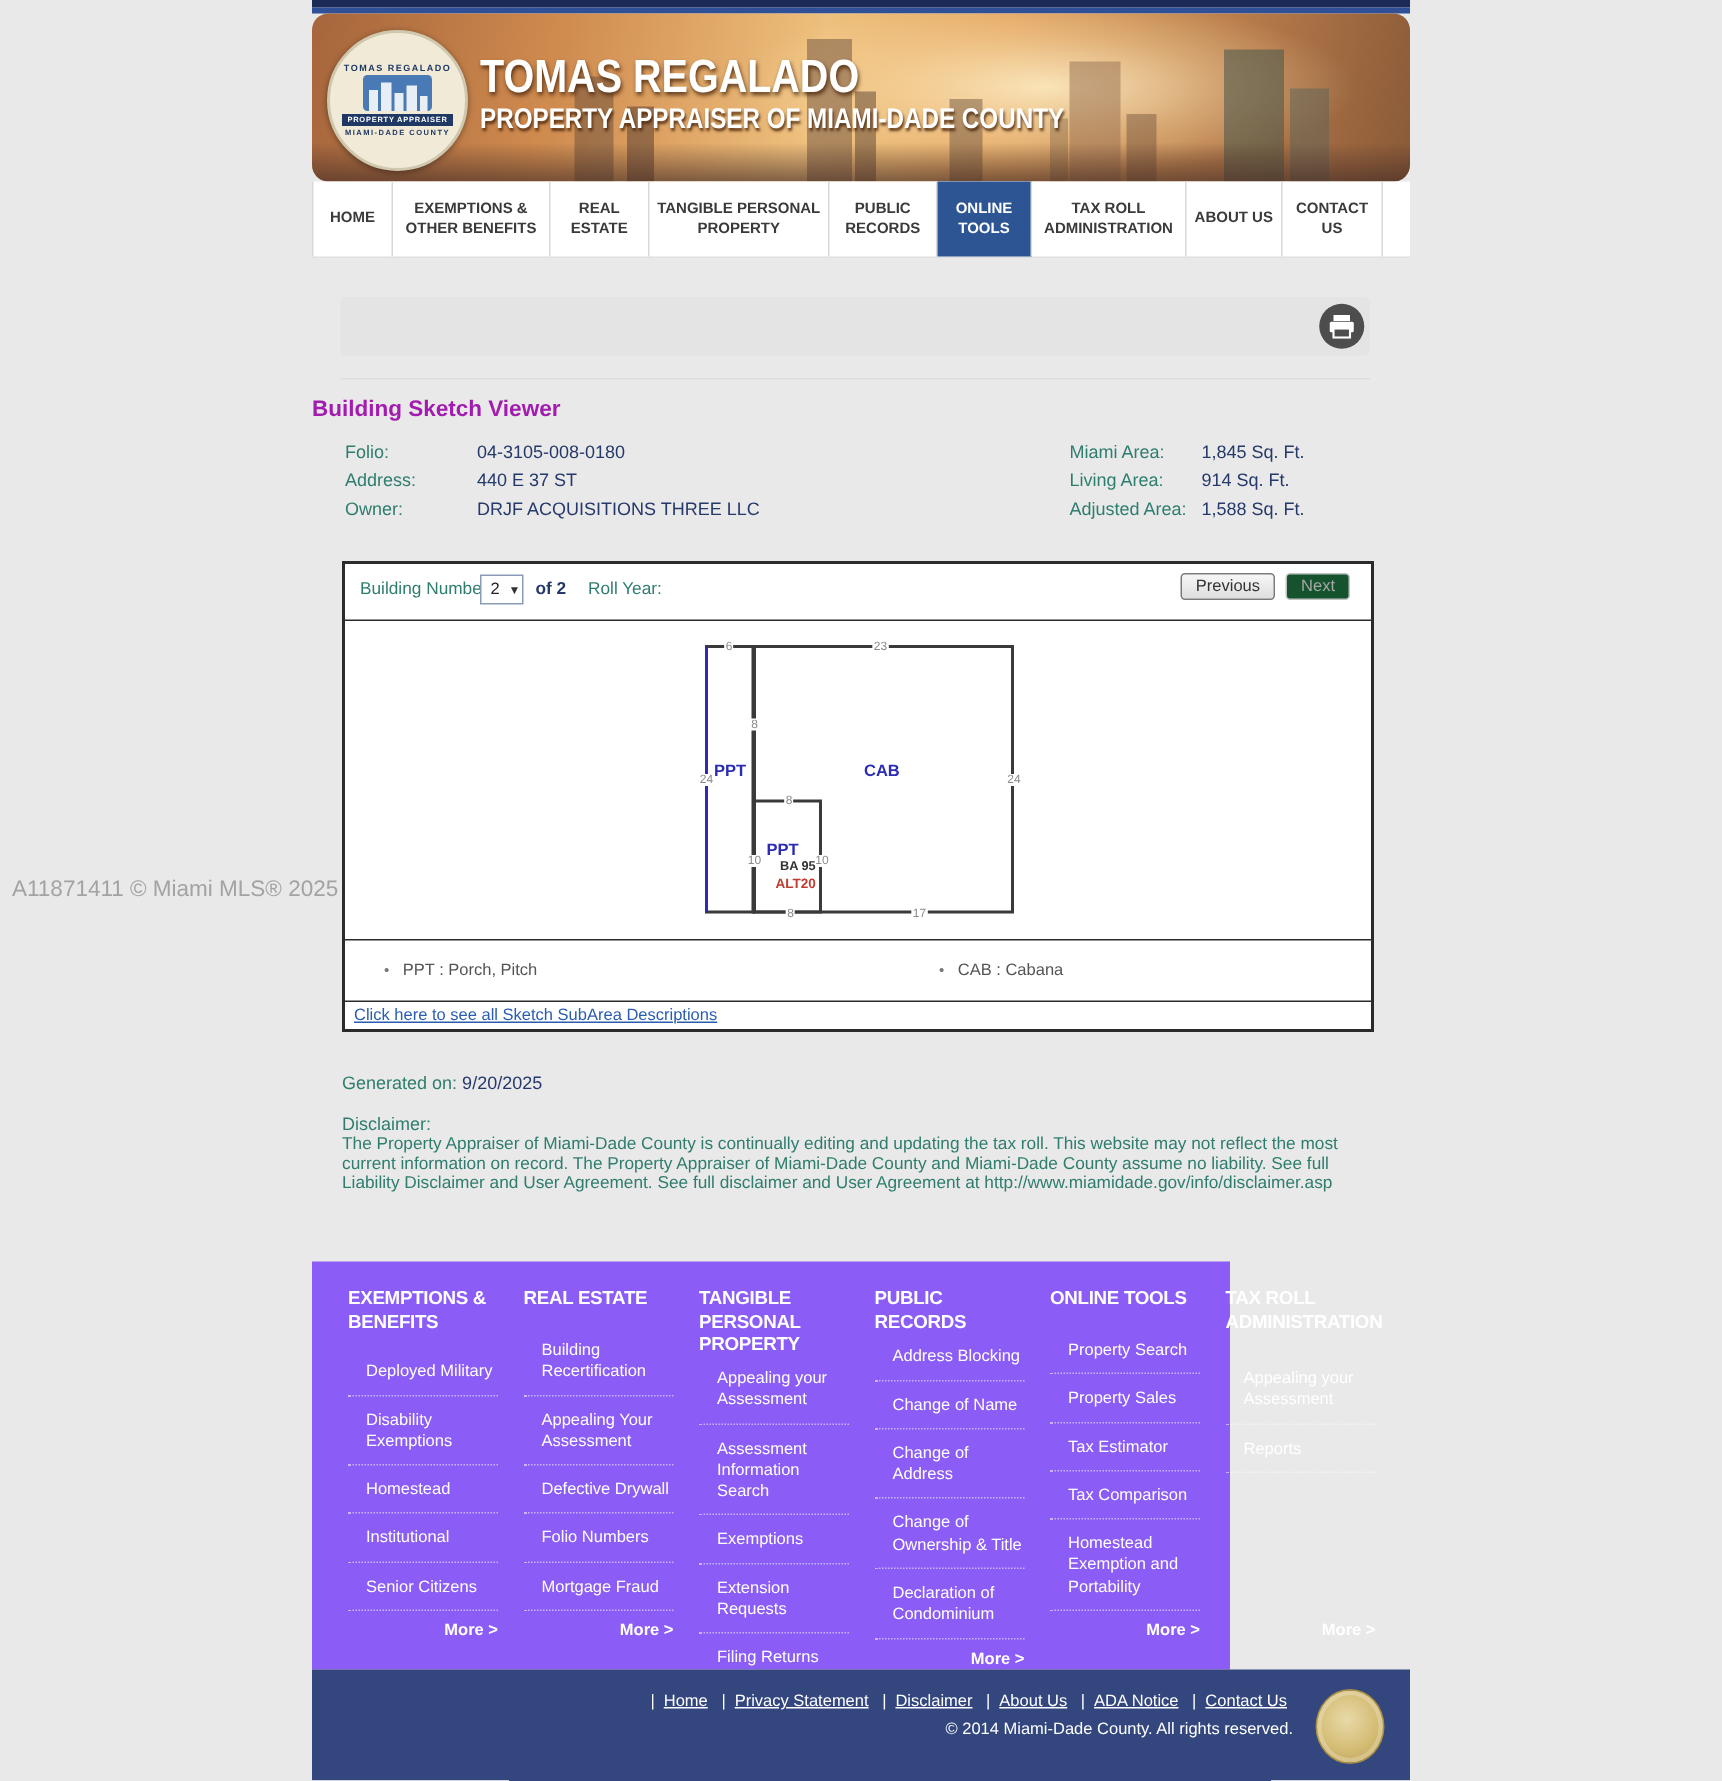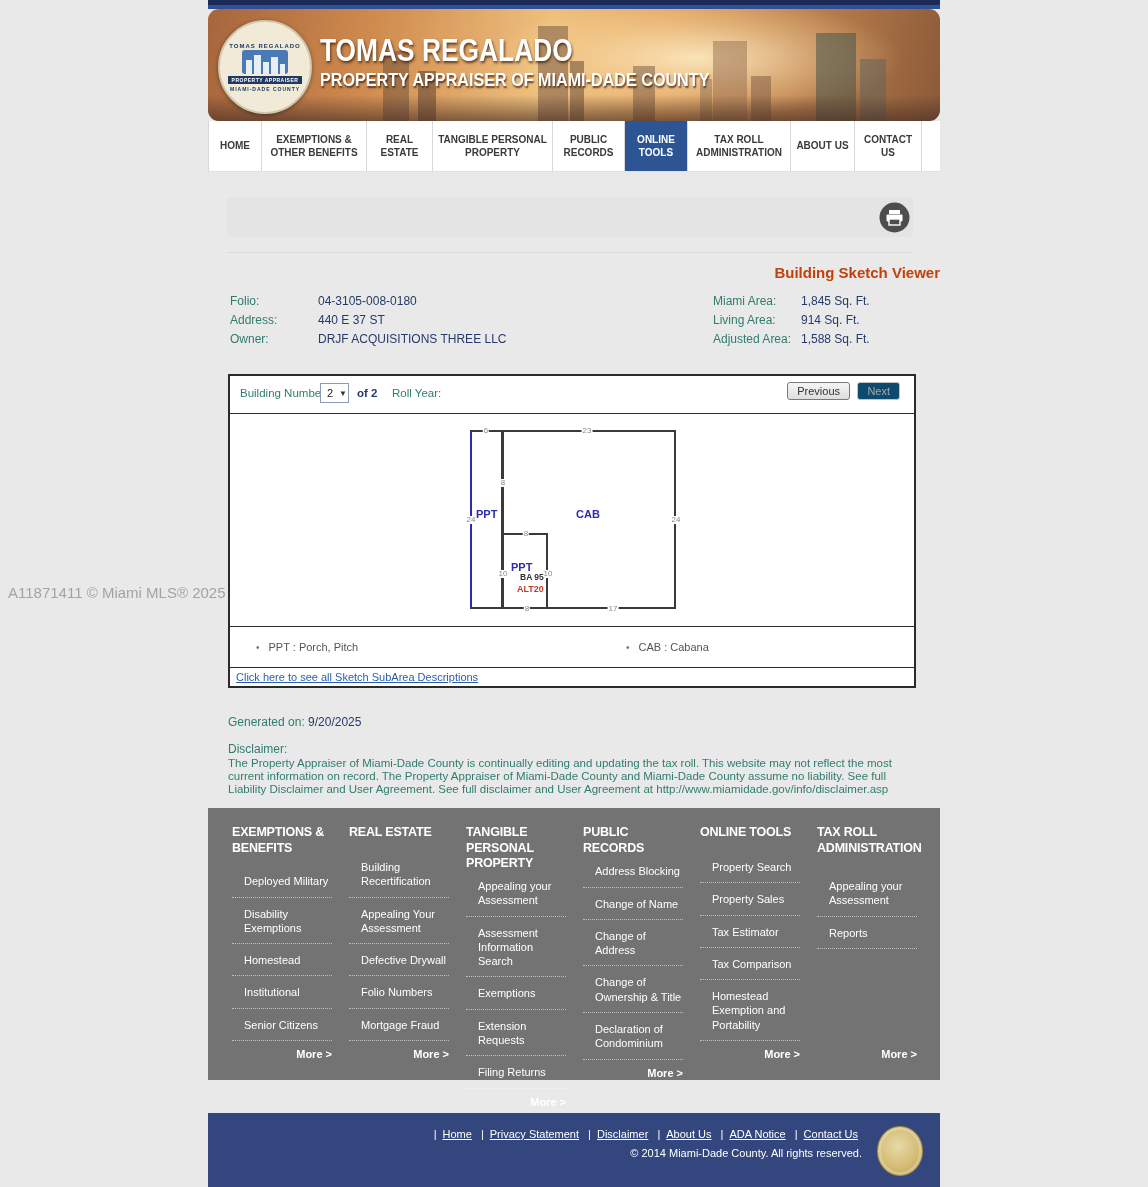--- a/index.html
+++ b/index.html
@@ -41,53 +41,53 @@
   .nav-item:first-child{border-left:1px solid #d8d8d8;}
   .nav-item.active{background:#2d5593;color:#fff;}
   .nav-fill{flex:1;}
 
   
   .main{top:0;height:825px;background:#fff;z-index:-1;}
 
   .printbar{left:227px;top:198px;width:686px;height:39px;background:#e4e4e4;border-radius:3px;}
   .print-btn{position:absolute;right:3px;top:4px;width:31px;height:31px;border:none;background:transparent;padding:0;cursor:pointer;}
   .hr{left:227px;top:252px;width:686px;height:1px;background:#dcdcdc;}
-  .vtitle{left:208px;top:264px;width:732px;text-align:right;font-size:15px;font-weight:bold;color:#c2410c;}
+  .vtitle{left:208px;top:264px;width:732px;text-align:left;font-size:15px;font-weight:bold;color:#a21caf;}
 
   .lbl{color:#2e7d6e;font-size:12px;}
   .val{color:#26396b;font-size:12px;}
   .inforow{position:absolute;height:16px;white-space:nowrap;}
 
   
   .sketchbox{left:228px;top:374px;width:688px;height:314px;border:2px solid #2b2b2b;background:#fff;box-sizing:border-box;}
   .controls{position:relative;height:37px;}
   .ctl{position:absolute;top:11px;font-size:11.5px;white-space:nowrap;}
   .select{position:absolute;left:90px;top:7px;width:27px;height:18px;border:1px solid #8a9cb5;background:#fff;
     display:flex;align-items:center;font-size:11px;color:#222;cursor:pointer;}
   .select .v{flex:1;text-align:center;}
   .select .ar{font-size:8px;color:#333;padding-right:1px;}
   .btn{position:absolute;top:6px;font-size:11px;padding:2px 9px;border:1px solid #7a7a7a;border-radius:3px;
     background:linear-gradient(#f6f6f6,#dedede);color:#333;cursor:pointer;}
-  .btn.disabled{color:#a8a8a8;border-color:#c3c3c3;background:#0c4a6e;cursor:default;}
+  .btn.disabled{color:#a8a8a8;border-color:#c3c3c3;background:#14532d;cursor:default;}
   .canvas{position:relative;height:214px;border-top:1px solid #2b2b2b;border-bottom:1px solid #2b2b2b;background:#fff;box-sizing:border-box;}
   .srect{position:absolute;box-sizing:border-box;}
   .dim{position:absolute;font-size:8px;color:#8a8a8a;background:#fff;padding:0 1px;transform:translate(-50%,-50%);line-height:1;}
   .slabel{position:absolute;font-weight:bold;color:#2b2bb4;font-size:11px;line-height:1;}
   .legend{position:relative;height:41px;border-bottom:1px solid #2b2b2b;box-sizing:border-box;}
   .legend-item{position:absolute;top:50%;transform:translateY(-50%);font-size:11px;color:#555;}
   .legend-item::before{content:"•";color:#777;margin-right:9px;font-size:10px;}
   .subarea-link{position:absolute;left:6px;top:3px;font-size:11px;color:#2a5db0;text-decoration:underline;cursor:pointer;}
   .linkrow{position:relative;height:17px;}
 
   .gen{left:228px;top:715px;font-size:12px;white-space:nowrap;}
   .disc-lbl{left:228px;top:742px;font-size:12px;}
   .disc-txt{left:228px;top:757px;width:690px;font-size:11.5px;line-height:13px;color:#2e7d6e;}
 
   
-  .footer{left:208px;top:808px;width:732px;height:272px;background:#737373;position:absolute;}
+  .footer{left:208px;top:841px;width:612px;height:272px;background:#8b5cf6;position:absolute;}
   .fcol{position:absolute;top:17px;bottom:20px;width:100px;display:flex;flex-direction:column;}
   .fcol-title{height:46px;font-size:12.5px;font-weight:bold;color:#fff;line-height:1.25;letter-spacing:-.2px;margin-bottom:6px;}
   .fitem{padding:2px 0 8px 12px;border-bottom:1px dotted rgba(255,255,255,.55);margin-bottom:7px;
     font-size:11px;color:#fff;text-decoration:none;line-height:1.3;cursor:pointer;}
   .fmore{margin-top:auto;align-self:flex-end;font-size:11px;font-weight:bold;color:#fff;text-decoration:none;cursor:pointer;}
 
   .bottom{left:208px;top:1113px;width:732px;height:74px;background:#33477e;position:absolute;color:#fff;}
   .blinks{position:absolute;right:78px;top:15px;font-size:11px;white-space:nowrap;}
   .blinks a{color:#fff;text-decoration:underline;margin:0 4px;cursor:pointer;}
   .bsep{color:#fff;margin:0 2px;}

